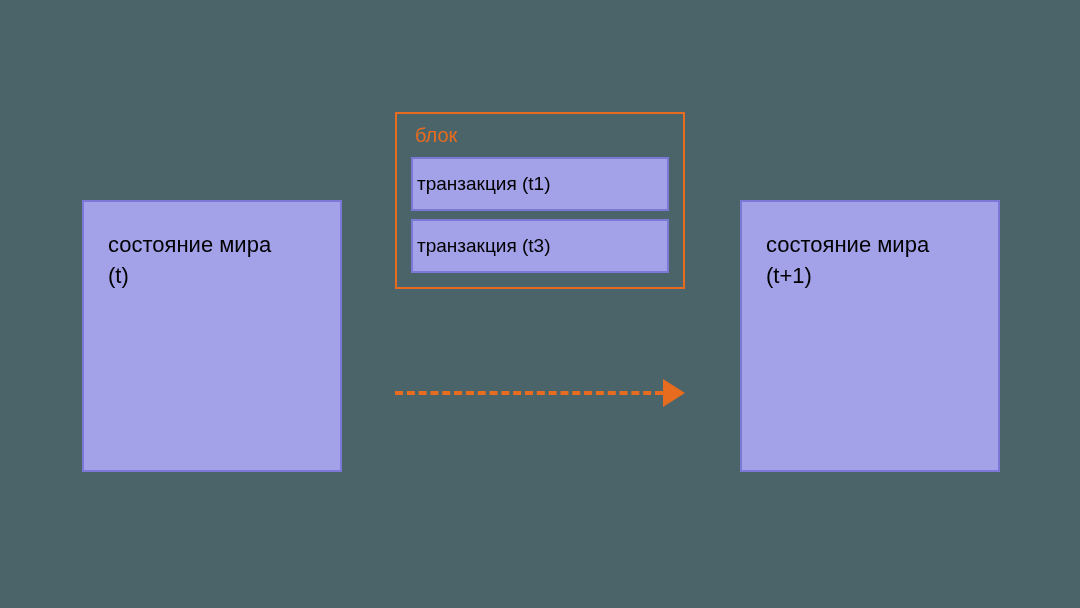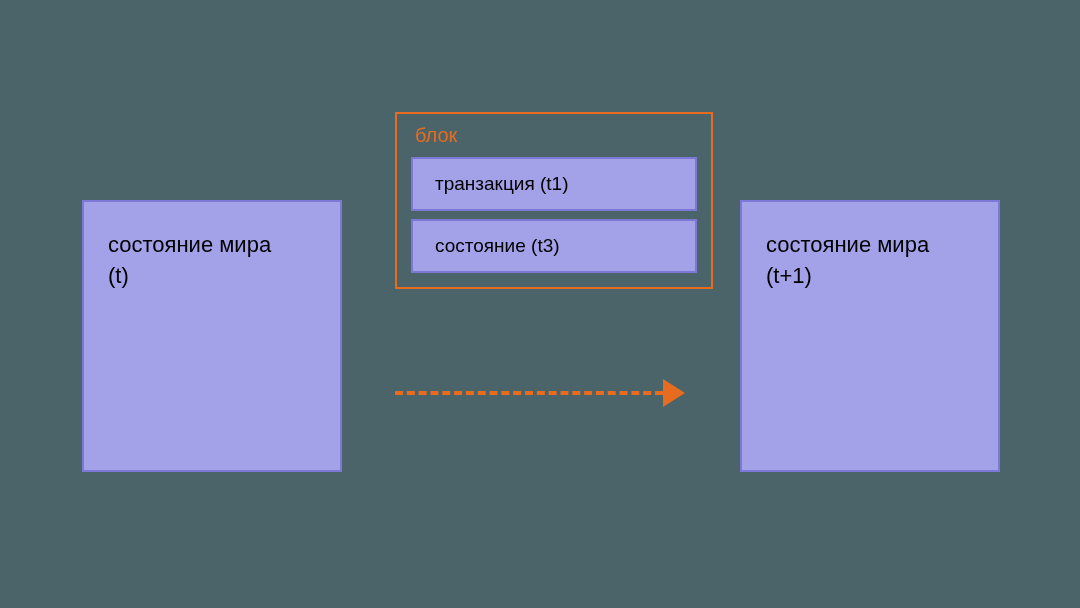--- a/index.html
+++ b/index.html
@@ -36,34 +36,34 @@
     .state-text {
       font-size: 22px;
       color: #000;
       line-height: 1.4;
       white-space: pre-line;
     }
     .block-container {
       position: absolute;
       left: 395px;
       top: 112px;
-      width: 318px;
+      width: 290px;
       border: 2px solid #e86c1f;
       padding: 10px 14px 14px 14px;
     }
     .block-title {
       color: #e86c1f;
       font-size: 20px;
       margin-bottom: 10px;
       padding-left: 4px;
     }
     .tx-box {
       background: #a3a1e8;
       border: 2px solid #7b78d6;
-      padding: 14px 22px;
+      padding: 14px 4px;
       margin-bottom: 8px;
       font-size: 19px;
       color: #000;
     }
     .tx-box:last-child {
       margin-bottom: 0;
     }
     .arrow {
       position: absolute;
       left: 395px;
@@ -94,21 +94,21 @@
 <body>
 
 <div class="state-box left">
   <div class="state-text">состояние мира
 (t)</div>
 </div>
 
 <div class="block-container">
   <div class="block-title">блок</div>
   <div class="tx-box">транзакция (t1)</div>
-  <div class="tx-box">состояние (t3)</div>
+  <div class="tx-box">транзакция (t3)</div>
 </div>
 
 <div class="arrow">
   <div class="arrow-line"></div>
   <div class="arrow-head"></div>
 </div>
 
 <div class="state-box right">
   <div class="state-text">состояние мира
 (t+1)</div>

